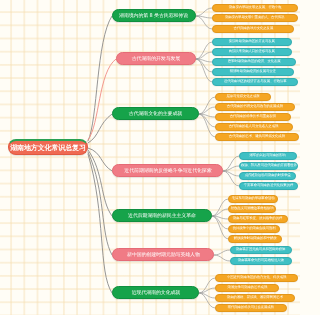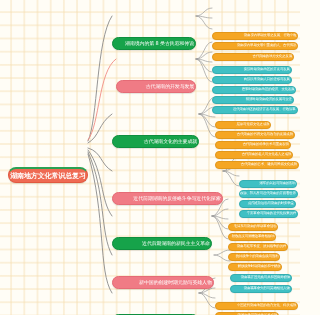--- a/index.html
+++ b/index.html
@@ -31,27 +31,26 @@
     top: 0;
     width: 300px;
     height: 315px;
     pointer-events: none;
   }
   .node {
     position: absolute;
     box-sizing: border-box;
     display: flex;
     align-items: center;
-    justify-content: flex-end;
+    justify-content: center;
     text-align: center;
     color: #ffffff;
     white-space: nowrap;
     letter-spacing: -0.1px;
     overflow: hidden;
-    margin-top: 28px;
   }
   .node-root {
     background: #ef6a53;
     border: 1px solid #e25940;
     border-top: 2px solid #2aa153;
     border-radius: 9px;
     font-size: 7.2px;
     font-weight: bold;
     height: 16px;
     box-shadow: 0 1px 1px rgba(0,0,0,0.10);

